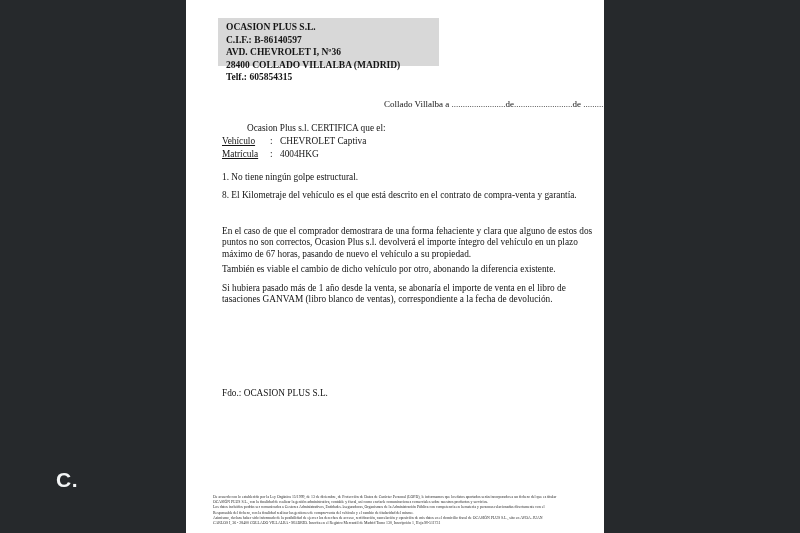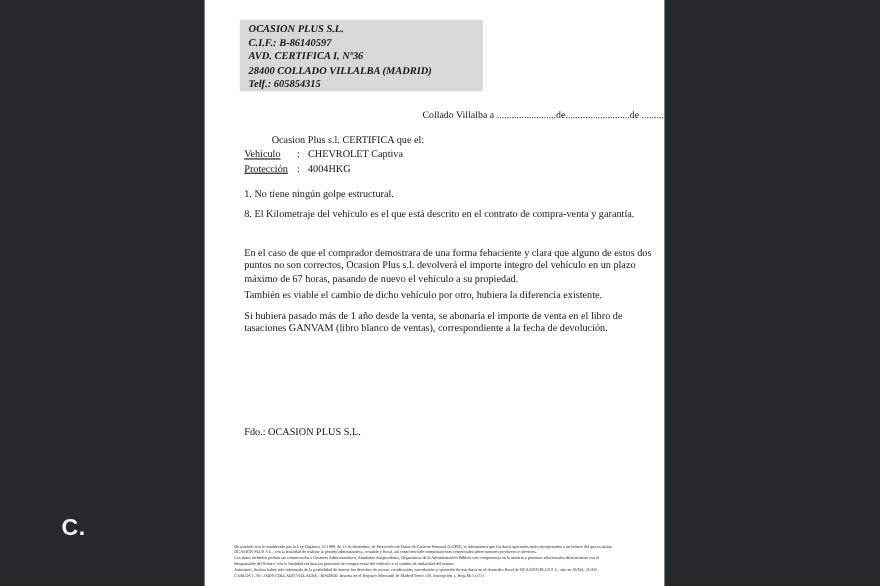--- a/index.html
+++ b/index.html
@@ -22,29 +22,28 @@
   .page {
     position: absolute;
     left: 186px; top: 0;
     width: 418px; height: 533px;
     background: #ffffff;
     color: #141414;
   }
   .letterhead {
     position: absolute;
     left: 32px; top: 18px;
-    width: 221px; height: 65px;
+    width: 221px; height: 48px;
     background: #d8d8d8;
     box-sizing: border-box;
     padding: 3px 0 0 8px;
     font-weight: bold;
     font-size: 9.5px;
     line-height: 12.5px;
     white-space: nowrap;
-    font-style: italic;
   }
   .date-line {
     position: absolute;
     left: 198px; top: 99px;
     font-size: 9px;
     white-space: nowrap;
   }
   .certifies { position: absolute; left: 36px; top: 123px; font-size: 9.3px; margin-left: 25px; }
   .kv-line   { position: absolute; left: 36px; font-size: 9.3px; }
   .kv-line .lbl { display: inline-block; width: 48px; text-decoration: underline; }
@@ -67,42 +66,42 @@
 </head>
 <body>
 
 <div class="corner-label">C.</div>
 
 <div class="page">
 
   <div class="letterhead">
     <div>OCASION PLUS S.L.</div>
     <div>C.I.F.: B-86140597</div>
-    <div>AVD. CERTIFICA I, Nº36</div>
+    <div>AVD. CHEVROLET I, Nº36</div>
     <div>28400 COLLADO VILLALBA (MADRID)</div>
     <div>Telf.: 605854315</div>
   </div>
 
   <div class="date-line">Collado Villalba a ........................de..........................de .........</div>
 
   <div class="certifies">Ocasion Plus s.l. CERTIFICA que el:</div>
 
   <div class="kv-line" style="top:136px">
     <span class="lbl">Vehículo</span><span class="sep">:</span><span>CHEVROLET Captiva</span>
   </div>
 
   <div class="kv-line" style="top:149px">
-    <span class="lbl">Protección</span><span class="sep">:</span><span>4004HKG</span>
+    <span class="lbl">Matrícula</span><span class="sep">:</span><span>4004HKG</span>
   </div>
 
   <div class="item" style="top:172px">1. No tiene ningún golpe estructural.</div>
   <div class="item" style="top:190px">8. El Kilometraje del vehículo es el que está descrito en el contrato de compra-venta y garantía.</div>
 
   <div class="para" style="top:226px">En el caso de que el comprador demostrara de una forma fehaciente y clara que alguno de estos dos puntos no son correctos, Ocasion Plus s.l. devolverá el importe íntegro del vehículo en un plazo máximo de 67 horas, pasando de nuevo el vehículo a su propiedad.</div>
-  <div class="para" style="top:264px">También es viable el cambio de dicho vehículo por otro, hubiera la diferencia existente.</div>
+  <div class="para" style="top:264px">También es viable el cambio de dicho vehículo por otro, abonando la diferencia existente.</div>
   <div class="para" style="top:283px">Si hubiera pasado más de 1 año desde la venta, se abonaría el importe de venta en el libro de tasaciones GANVAM (libro blanco de ventas), correspondiente a la fecha de devolución.</div>
 
   <div class="signature">Fdo.: OCASION PLUS S.L.</div>
 
   <div class="legal">
     <div>De acuerdo con lo establecido por la Ley Orgánica 15/1999, de 13 de diciembre, de Protección de Datos de Carácter Personal (LOPD), le informamos que los datos aportados serán incorporados a un fichero del que es titular</div>
     <div>OCASIÓN PLUS S.L., con la finalidad de realizar la gestión administrativa, contable y fiscal, así como enviarle comunicaciones comerciales sobre nuestros productos y servicios.</div>
     <div>Los datos incluidos podrán ser comunicados a Gestores Administrativos, Entidades Aseguradoras, Organismos de la Administración Pública con competencia en la materia y personas relacionadas directamente con el</div>
     <div>Responsable del fichero, con la finalidad realizar las gestiones de compra-venta del vehículo y el cambio de titularidad del mismo.</div>
     <div>Asimismo, declara haber sido informado de la posibilidad de ejercer los derechos de acceso, rectificación, cancelación y oposición de mis datos en el domicilio fiscal de OCASIÓN PLUS S.L., sito en AVDA. JUAN</div>

